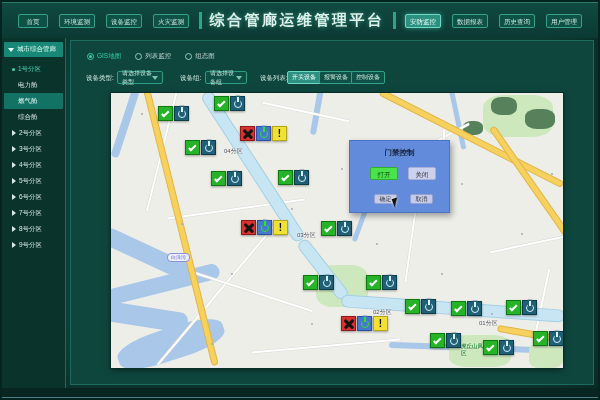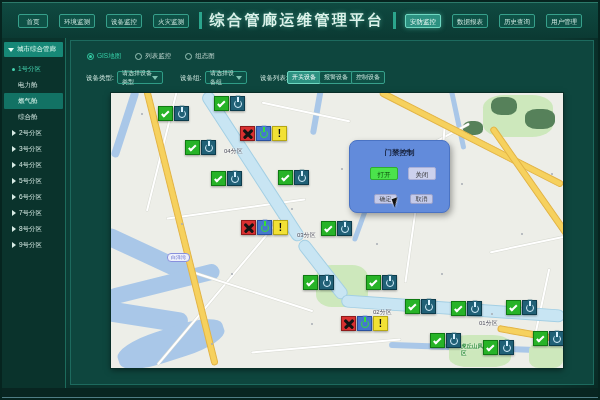--- a/index.html
+++ b/index.html
@@ -103,21 +103,21 @@
   .xx::before,.xx::after { content:''; position:absolute; left:50%; top:50%;
         width:12px; height:2.6px; background:#141414; border-radius:1px; }
   .xx::before { transform:translate(-50%,-50%) rotate(45deg); }
   .xx::after  { transform:translate(-50%,-50%) rotate(-45deg); }
   .pw { position:relative; width:8px; height:8px; border:1.6px solid var(--pwc); border-radius:50%; }
   .pw::after { content:''; position:absolute; left:50%; top:-4px; transform:translateX(-50%);
         width:2px; height:5px; background:var(--pwc); box-shadow:0 0 0 1.3px var(--pwbg); }
 
   
   .popup { left:238px; top:47px; width:101px; height:73px; background:#628bdb;
-           border:1px solid #4a73c4; border-radius:8px; box-shadow:2px 3px 6px rgba(0,0,0,.35); }
+           border:1px solid #4a73c4; border-radius:0; box-shadow:2px 3px 6px rgba(0,0,0,.35); }
   .popup-title { position:absolute; top:7px; left:0; width:100%; text-align:center;
                  font-size:7.5px; font-weight:bold; color:#15203a; }
   .pbtn { position:absolute; border-radius:2px; font-size:6.5px; text-align:center; cursor:pointer; }
   .pbtn.open  { left:20px; top:26px; width:28px; height:13px; line-height:13px;
                 background:#4be34b; border:1px solid #2fae2f; color:#063d06; }
   .pbtn.close { left:58px; top:26px; width:28px; height:13px; line-height:13px;
                 background:#ccd1ed; border:1px solid #a9b0d8; color:#333; }
   .pbtn.confirm { left:24px; top:53px; width:23px; height:10px; line-height:9px; font-size:6px;
                 background:#c4cae9; border:1px solid #9aa2cc; color:#333; }
   .pbtn.cancel  { left:60px; top:53px; width:23px; height:10px; line-height:9px; font-size:6px;

